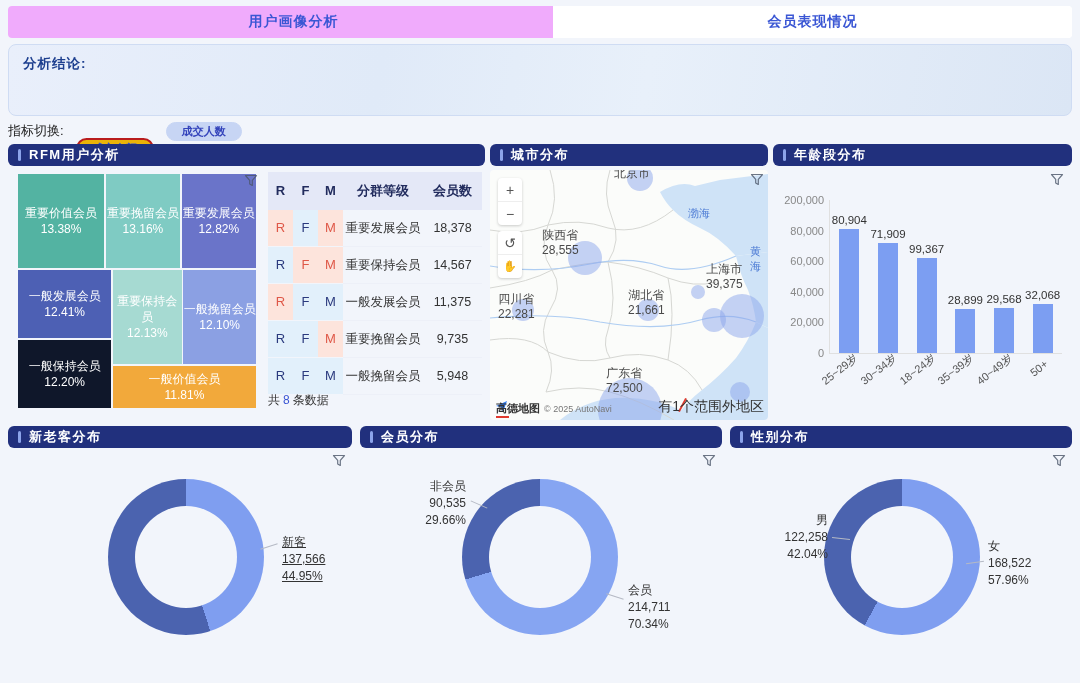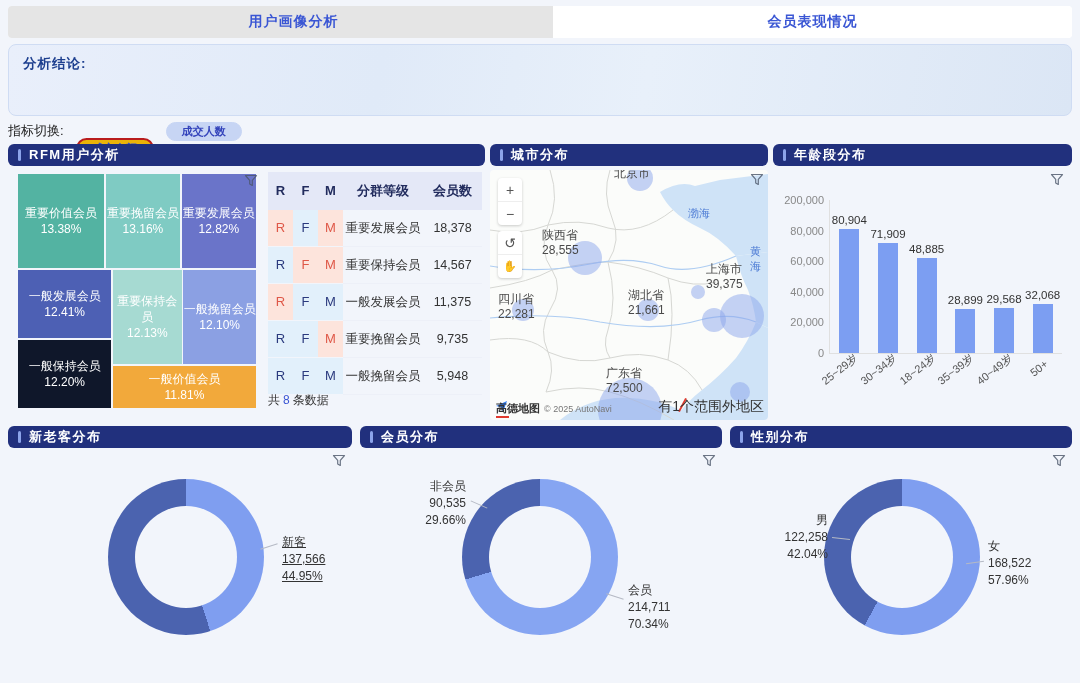--- a/index.html
+++ b/index.html
@@ -1,20 +1,20 @@
 <!DOCTYPE html>
 <html><head>
 <meta charset="utf-8">
 <style>
   html,body{margin:0;padding:0;background:#f2f5fb;}
   .stage{position:relative;width:1080px;height:683px;background:#f2f5fb;font-family:"Liberation Sans",sans-serif;overflow:hidden;}
   
   .tabs{position:absolute;left:8px;top:6px;width:1064px;height:32px;display:flex;background:#fff;border-radius:4px;overflow:hidden;}
   .tab{flex:1;display:flex;align-items:center;justify-content:center;font-size:14px;font-weight:bold;color:#3a56d4;background:#fff;cursor:pointer;letter-spacing:1px;}
-  .tab.active{background:#e5e5e5;padding-left:26px;}
+  .tab.active{background:#f0abfc;padding-left:26px;}
   
   .analysis{position:absolute;left:8px;top:44px;width:1062px;height:70px;border:1px solid #cfdcf3;border-radius:8px;
     background:linear-gradient(100deg,#e9effb 0%,#e0eaf8 35%,#e8f0fa 60%,#dbe6f5 100%);}
   .analysis-label{padding:10px 14px;font-weight:bold;color:#1d3f8f;font-size:13.5px;letter-spacing:1px;}
   
   .indicator-row{position:absolute;left:8px;top:121px;height:20px;display:flex;align-items:center;gap:12px;font-size:13px;color:#222;}
   .pill{font-size:11px;font-weight:bold;border-radius:11px;padding:3px 15px;cursor:pointer;line-height:1;}
   .pill.inactive{background:#eab308;color:#3a4fc4;border:2px solid #b91c1c;margin-top:35px;}
   .pill.active{background:#c7d5f4;color:#3343bb;border:1px solid #c7d5f4;}
   
@@ -33,21 +33,21 @@
   .th{background:#e4e8f7;color:#222c5e;font-weight:bold;display:flex;align-items:center;justify-content:center;min-height:38px;text-align:center;line-height:1.2;}
   .tc{display:flex;align-items:center;justify-content:center;height:36px;text-align:center;line-height:1.15;}
   .c-hot{background:#fde4dc;color:#df5848;}
   .c-cold{background:#e2f0fb;color:#2b3a7e;}
   .td-text{color:#333;border-bottom:1px solid #edf0f8;font-size:12.5px;padding:0 2px;}
   .rfm-footer{position:absolute;left:260px;top:222px;font-size:12px;color:#333;}
   .rfm-footer b{color:#3a56d4;font-weight:normal;padding:0 3px;}
   
   .map{position:absolute;left:0;right:0;top:26px;bottom:0;background:#fbfcfa;border-radius:4px;overflow:hidden;}
   .map svg{position:absolute;left:0;top:0;}
-  .map-label{position:absolute;font-size:12px;color:#4a4a4a;line-height:1.25;text-align:left;white-space:nowrap;z-index:2;}
+  .map-label{position:absolute;font-size:12px;color:#4a4a4a;line-height:1.25;text-align:center;white-space:nowrap;z-index:2;}
   .sea-label{position:absolute;font-size:11px;color:#4a79d4;z-index:2;}
   .map-ctrls{position:absolute;left:8px;top:8px;z-index:4;display:flex;flex-direction:column;gap:6px;}
   .ctrl-group{background:#fff;border-radius:4px;box-shadow:0 1px 3px rgba(0,0,0,.2);display:flex;flex-direction:column;}
   .ctrl-btn{width:24px;height:23px;display:flex;align-items:center;justify-content:center;color:#555;font-size:14px;cursor:pointer;}
   .ctrl-btn + .ctrl-btn{border-top:1px solid #eee;}
   .map-attrib{position:absolute;left:6px;bottom:4px;display:flex;align-items:center;gap:4px;z-index:3;font-size:9px;color:#777;}
   .amap-logo{font-size:11px;font-weight:bold;color:#333;position:relative;}
   .amap-logo::after{content:"";position:absolute;left:0;bottom:-2px;width:13px;height:2px;background:#e03a2f;}
   .map-note{position:absolute;right:4px;bottom:4px;font-size:14px;color:#333;z-index:3;}
   .red-slash{position:absolute;right:78px;bottom:14px;width:15px;height:2px;background:#e03a2f;transform:rotate(-62deg);z-index:3;}
@@ -274,21 +274,21 @@
               <div class="bar-val" style="bottom: calc(80.904% + 3px);">80,904</div>
               <div class="xlabel">25~29岁</div>
             </div>
             <div class="slot">
               <div class="bar" style="height: 71.909%; background: rgb(124, 158, 242);"></div>
               <div class="bar-val" style="bottom: calc(71.909% + 3px);">71,909</div>
               <div class="xlabel">30~34岁</div>
             </div>
             <div class="slot">
               <div class="bar" style="height: 61.898%; background: rgb(124, 158, 242);"></div>
-              <div class="bar-val" style="bottom: calc(61.898% + 3px);">48,885</div>
+              <div class="bar-val" style="bottom: calc(61.898% + 3px);">99,367</div>
               <div class="xlabel">18~24岁</div>
             </div>
             <div class="slot">
               <div class="bar" style="height: 28.899%; background: rgb(124, 158, 242);"></div>
               <div class="bar-val" style="bottom: calc(28.899% + 3px);">28,899</div>
               <div class="xlabel">35~39岁</div>
             </div>
             <div class="slot">
               <div class="bar" style="height: 29.568%; background: rgb(124, 158, 242);"></div>
               <div class="bar-val" style="bottom: calc(29.568% + 3px);">29,568</div>

